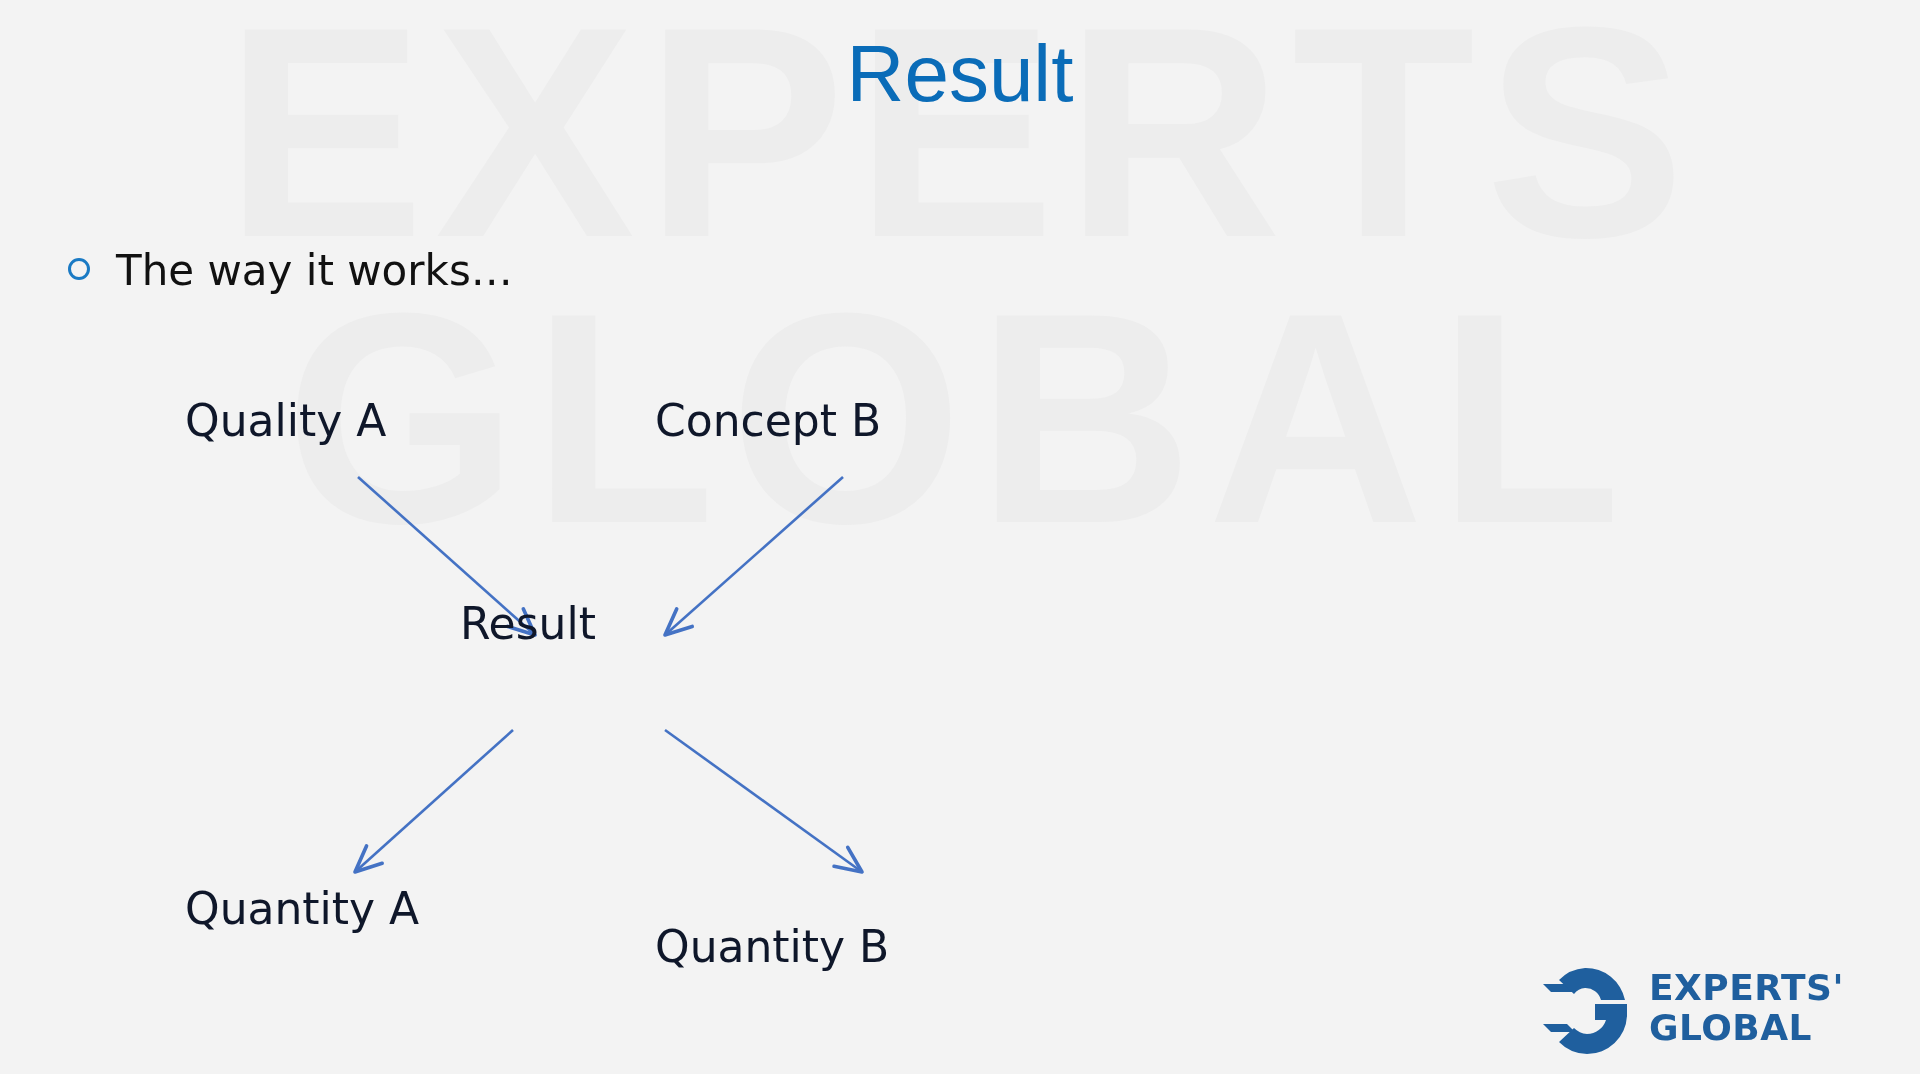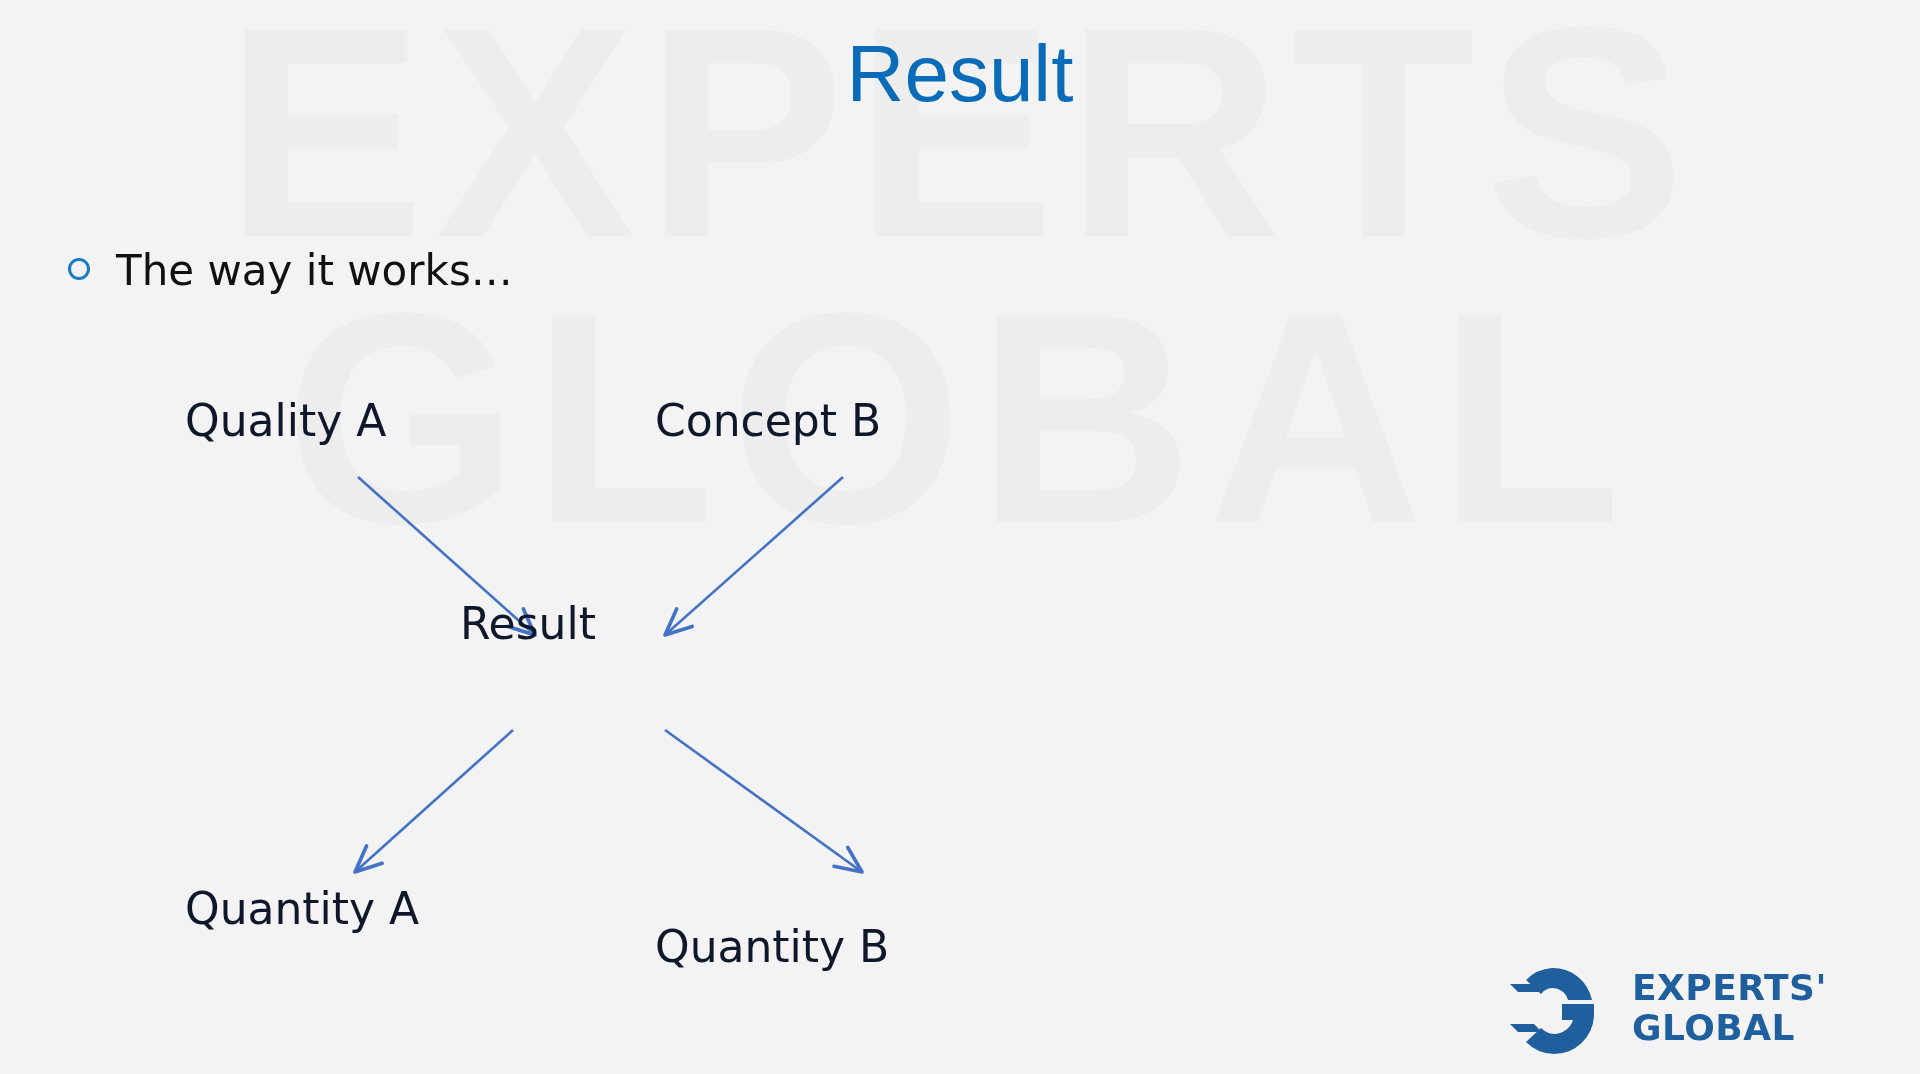--- a/index.html
+++ b/index.html
@@ -122,25 +122,24 @@
     left: 0;
     top: 0;
     width: 1920px;
     height: 1074px;
     overflow: visible;
   }
 
   
   .logo {
     position: absolute;
-    left: 1508px;
+    left: 1541px;
     top: 960px;
     display: flex;
     align-items: center;
-    gap: 16px;
   }
   .logo-mark { flex: none; }
   .logo-words {
     display: flex;
     flex-direction: column;
     justify-content: center;
     line-height: 1.0;
   }
   .logo-word {
     font-family: "DejaVu Sans", sans-serif;

